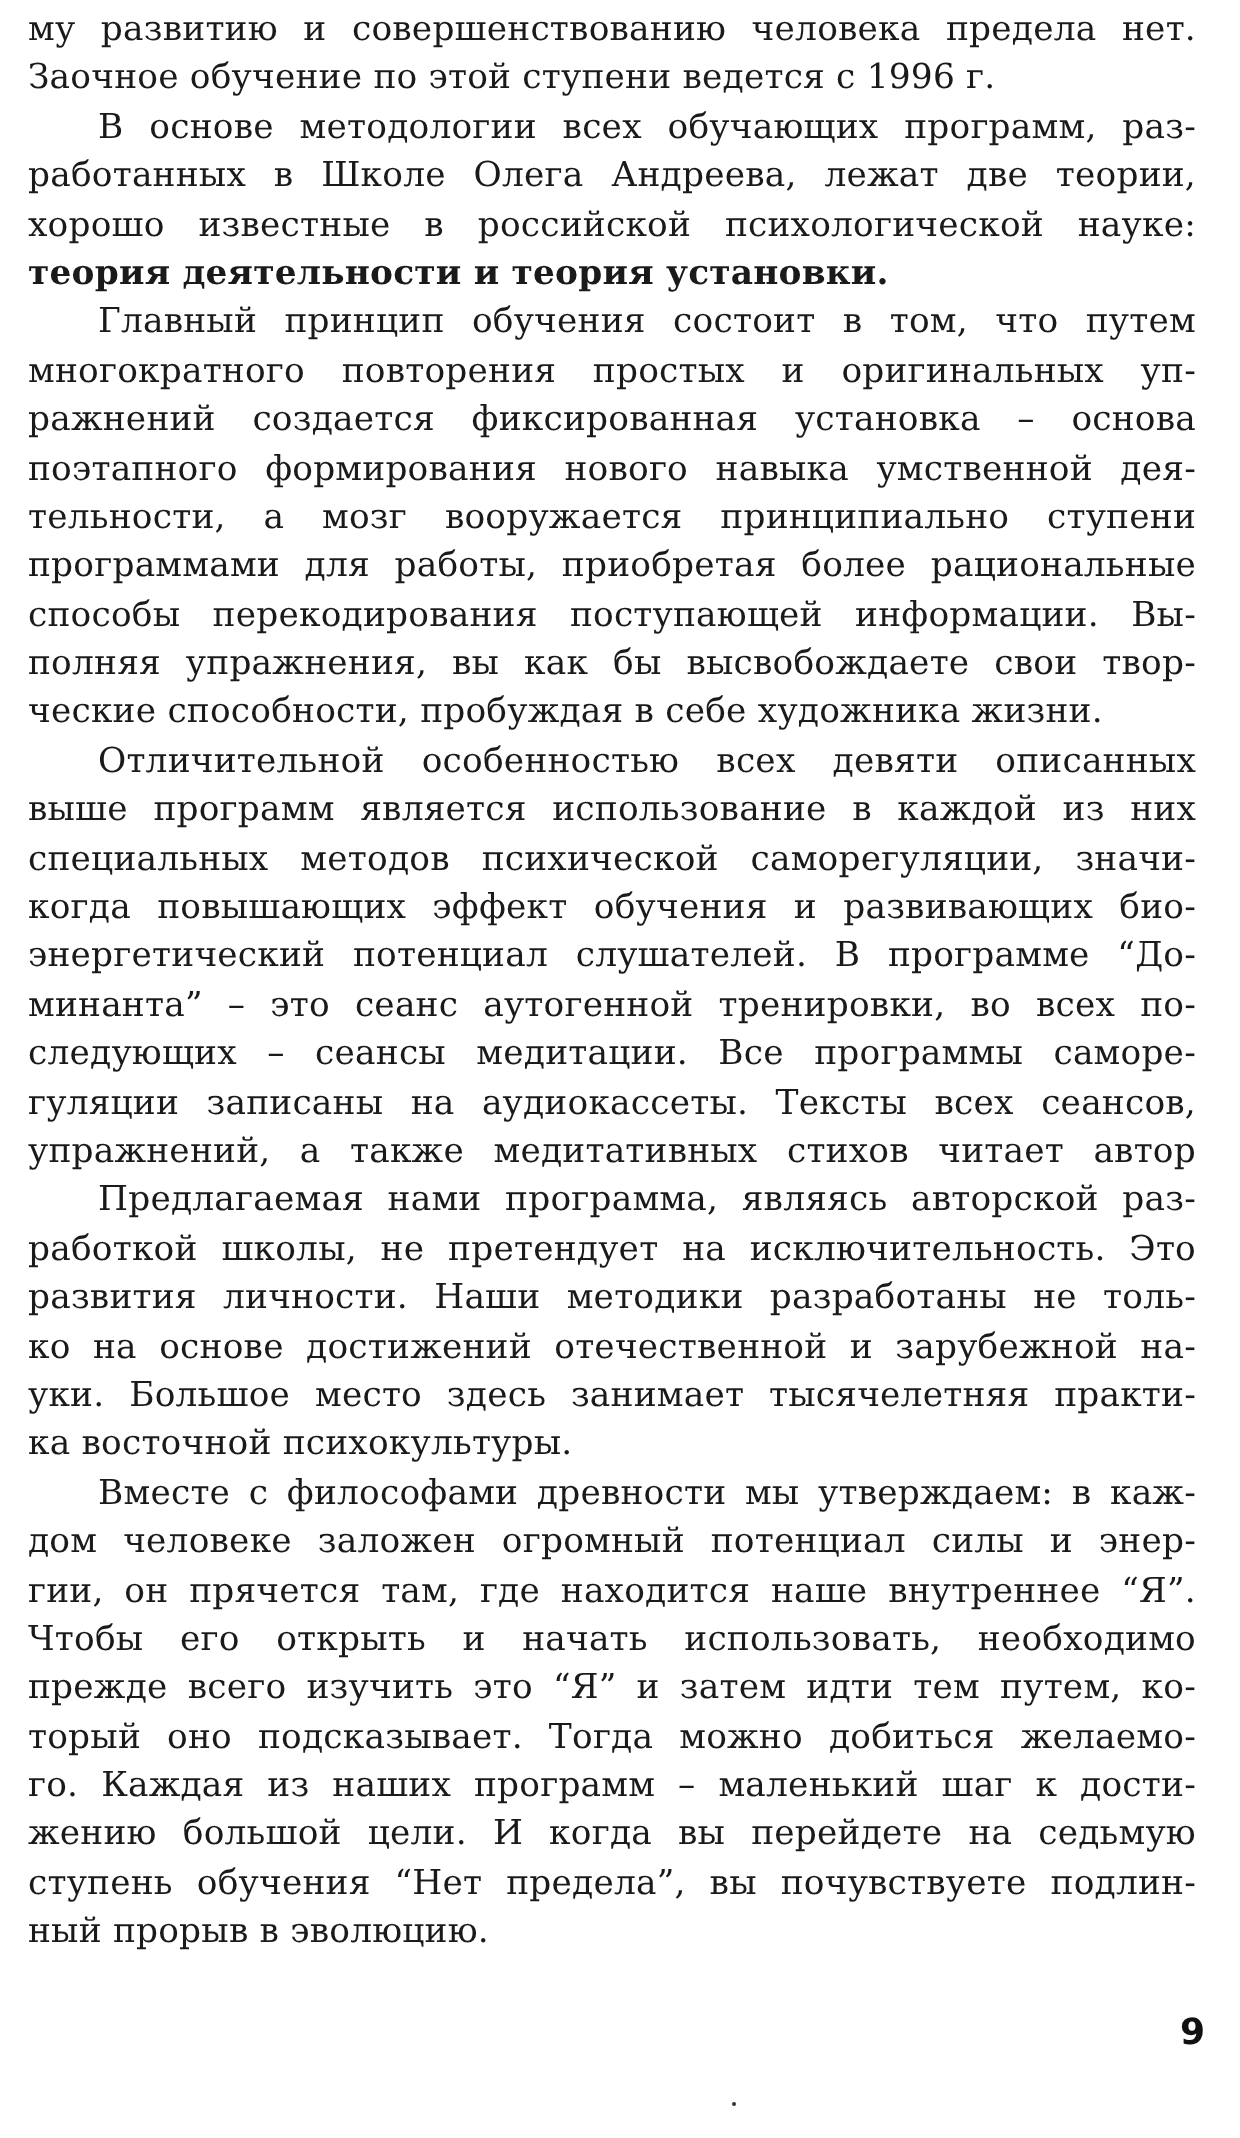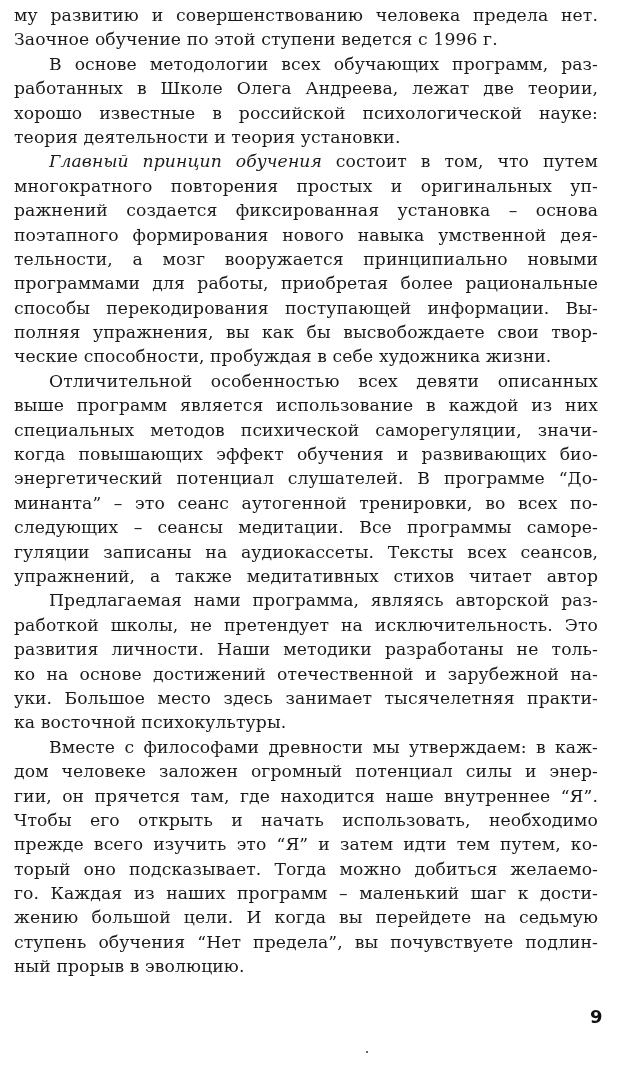--- a/index.html
+++ b/index.html
@@ -30,22 +30,22 @@
     text-align: justify;
     text-align-last: justify;
     letter-spacing: 0.1px;
   }
   .line.last {
     text-align-last: left;
   }
   .line.indent {
     padding-left: 35px;
   }
-  .b { font-weight: normal; }
-  .i { font-style: italic; }
+  .b { font-weight: bold; }
+  .i { }
   .page-number {
     position: absolute;
     left: 590px;
     top: 1006px;
     font-family: "DejaVu Sans", "Liberation Sans", sans-serif;
     font-weight: bold;
     font-size: 18px;
     color: #111;
   }
   .speck {
@@ -73,21 +73,21 @@
     <span class="line">работанных в Школе Олега Андреева, лежат две теории,</span>
     <span class="line">хорошо известные в российской психологической науке:</span>
     <span class="line last b">теория деятельности и теория установки.</span>
   </div>
 
   <div>
     <span class="line indent"><span class="i">Главный принцип обучения</span><span> состоит в том, что путем</span></span>
     <span class="line">многократного повторения простых и оригинальных уп-</span>
     <span class="line">ражнений создается фиксированная установка – основа</span>
     <span class="line">поэтапного формирования нового навыка умственной дея-</span>
-    <span class="line">тельности, а мозг вооружается принципиально новыми</span>
+    <span class="line">тельности, а мозг вооружается принципиально ступени</span>
     <span class="line">программами для работы, приобретая более рациональные</span>
     <span class="line">способы перекодирования поступающей информации. Вы-</span>
     <span class="line">полняя упражнения, вы как бы высвобождаете свои твор-</span>
     <span class="line last">ческие способности, пробуждая в себе художника жизни.</span>
   </div>
 
   <div>
     <span class="line indent">Отличительной особенностью всех девяти описанных</span>
     <span class="line">выше программ является использование в каждой из них</span>
     <span class="line">специальных методов психической саморегуляции, значи-</span>

